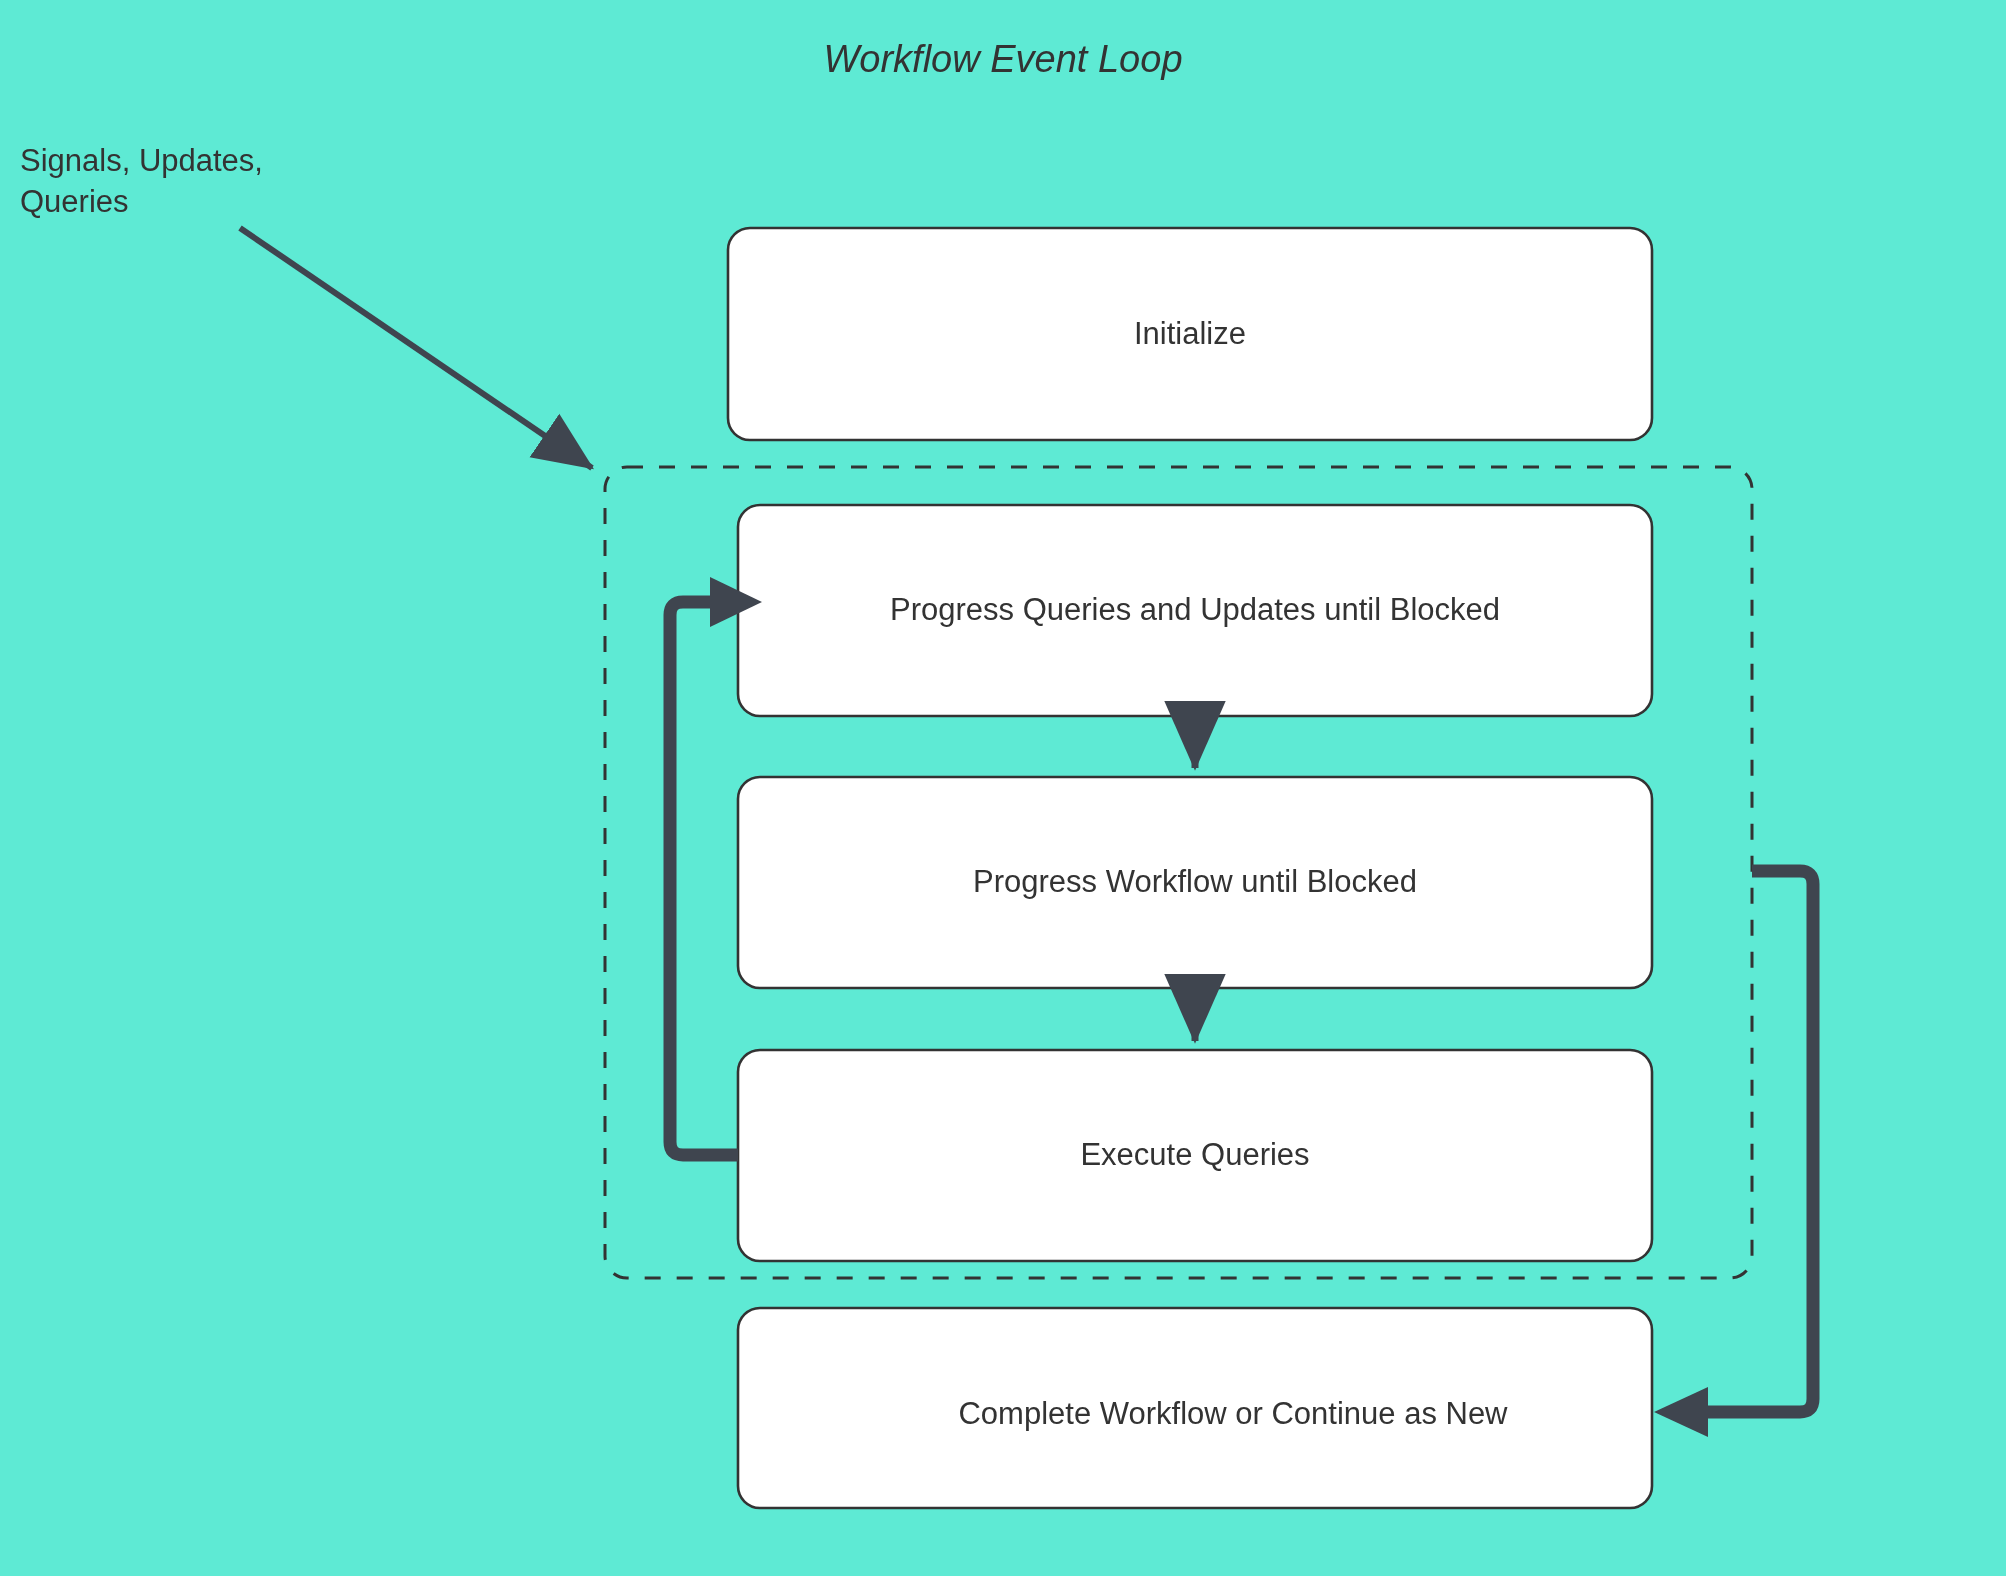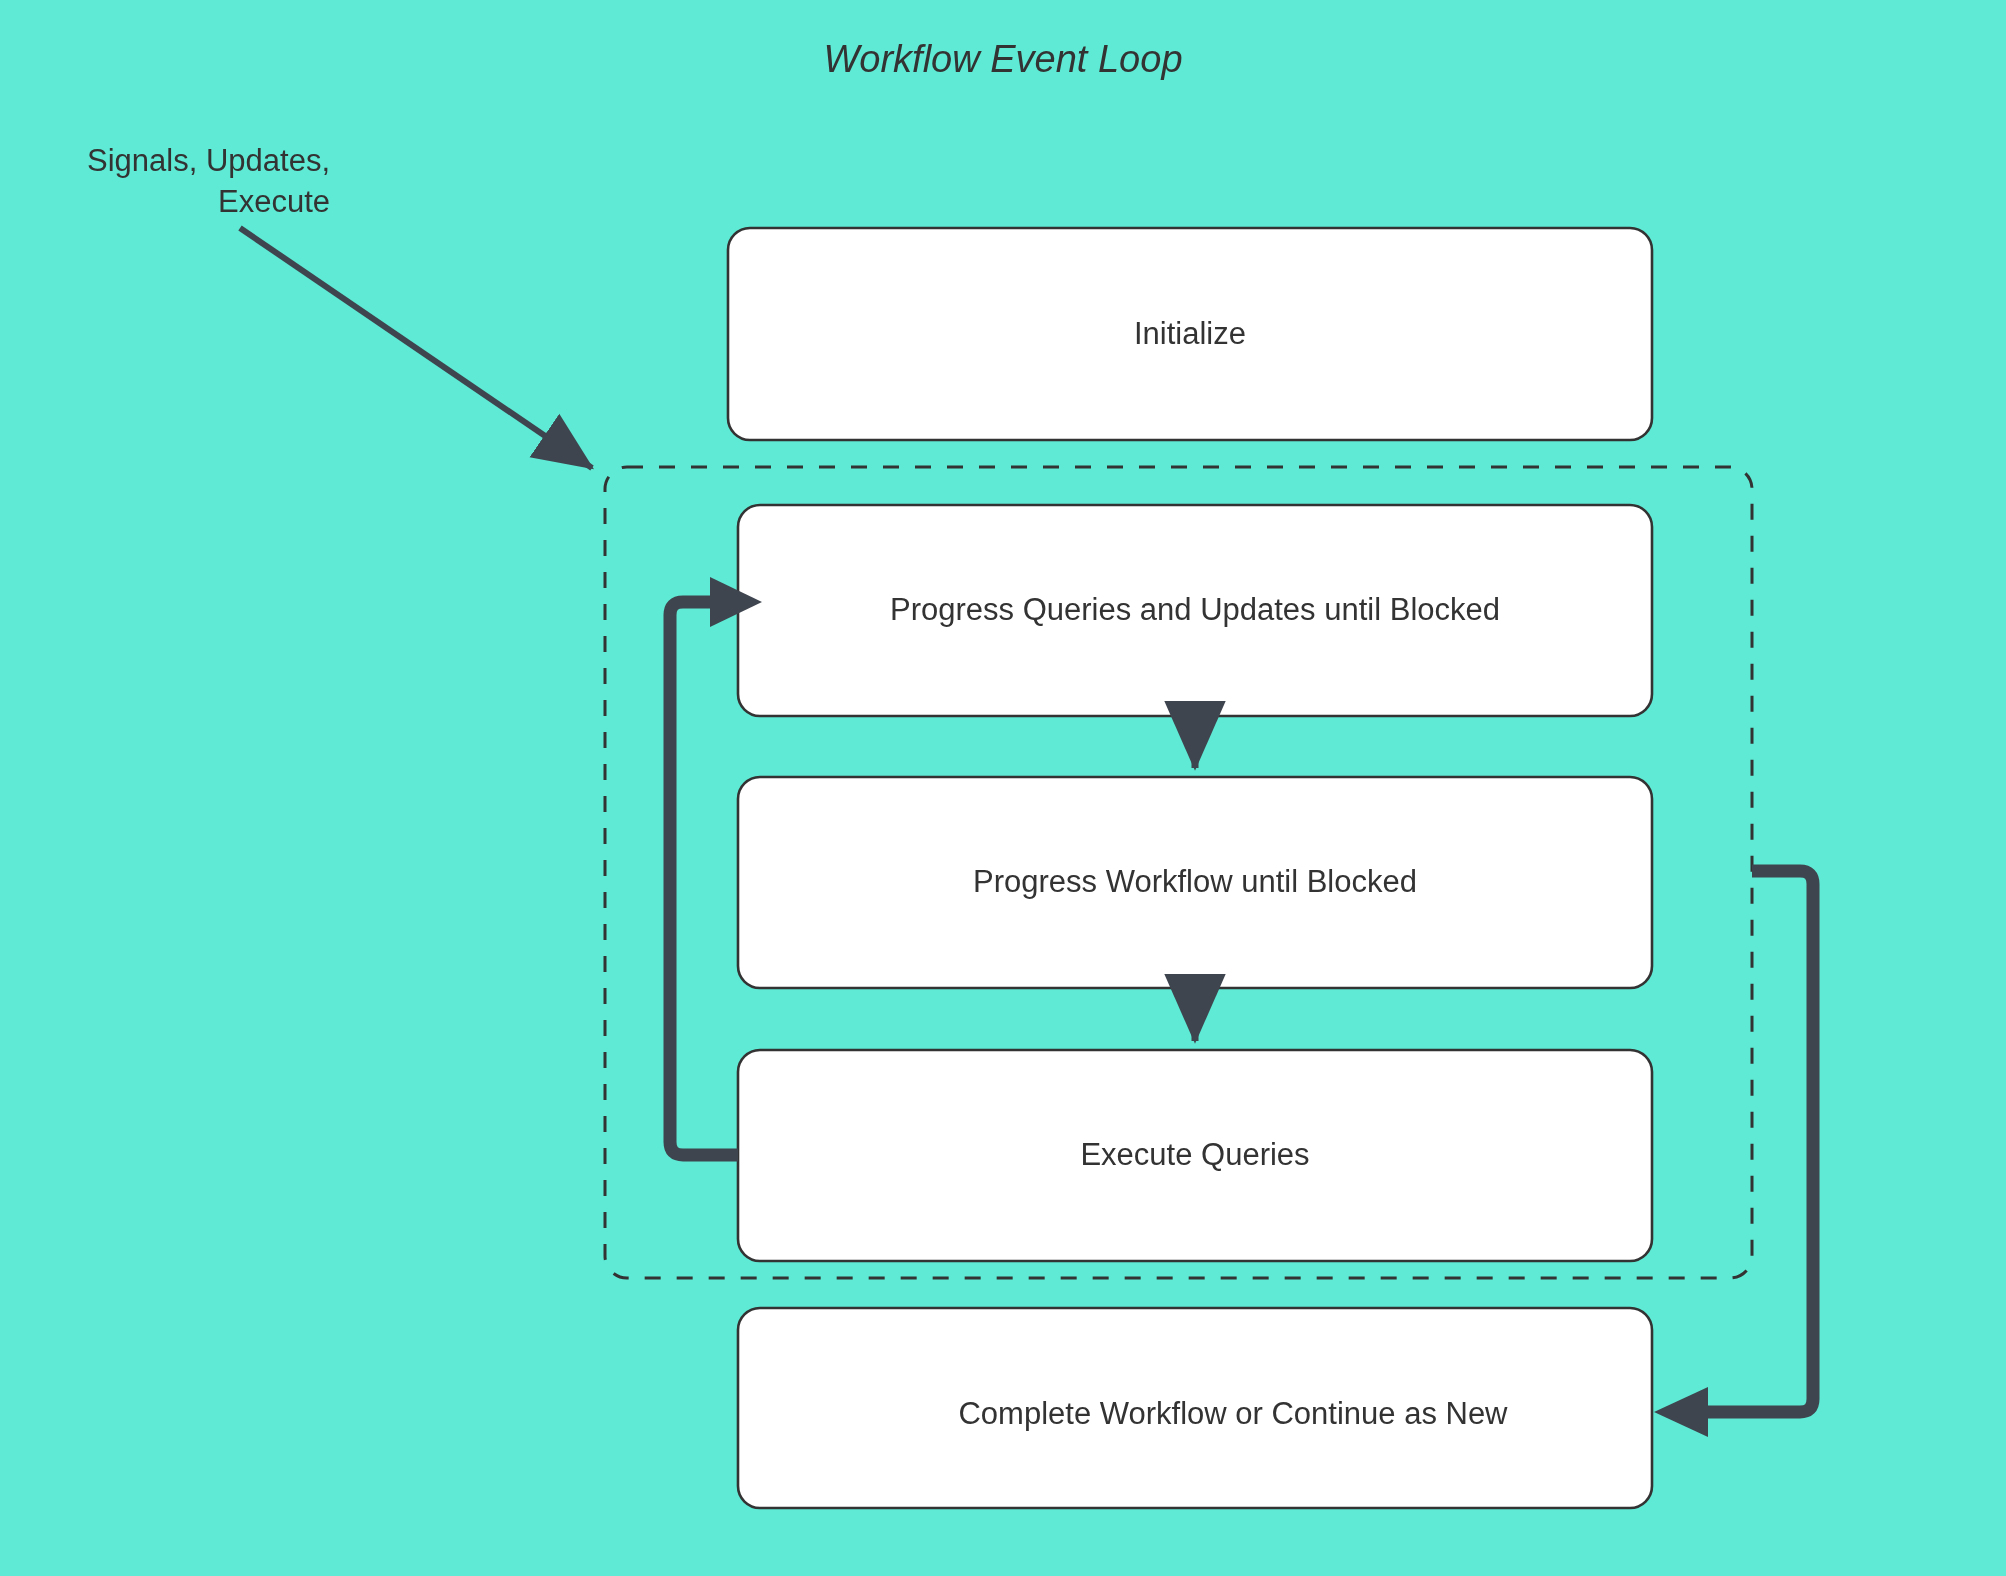--- a/index.html
+++ b/index.html
@@ -43,21 +43,21 @@
     top: 38px;
     width: 2006px;
     text-align: center;
     font-style: italic;
     font-size: 38px;
     color: #333333;
     font-family: "Liberation Sans", sans-serif;
   }
   .edge-label {
     position: absolute;
-    text-align: right;
+    text-align: left;
     font-size: 31px;
     color: #333333;
     line-height: 1.32;
     font-family: "Liberation Sans", sans-serif;
   }
 </style>
 </head>
 <body>
 
 <div id="canvas">
@@ -103,21 +103,21 @@
 
     <g>
       <path d="M 1752 871 L 1800 871 Q 1813 871 1813 884 L 1813 1399 Q 1813 1412 1800 1412 L 1706 1412" fill="none" stroke="#3f454f" stroke-width="13" stroke-linecap="butt" stroke-linejoin="round"></path>
       <path d="M 1708 1387 L 1654 1412 L 1708 1437 Z" fill="#3f454f"></path>
     </g>
 
   </svg>
 
   <div class="edge-label" style="left: 20px; top: 141px; width: 310px;">
     <div>Signals, Updates,</div>
-    <div>Execute</div>
+    <div>Queries</div>
   </div>
 
   <div class="node-label" style="left:728px; top:228px; width:924px; height:212px;">Initialize</div>
 
   <div class="node-label" style="left:738px; top:505px; width:914px; height:211px;">Progress Queries and Updates until Blocked</div>
 
   <div class="node-label" style="left:738px; top:777px; width:914px; height:211px;">Progress Workflow until Blocked</div>
 
   <div class="node-label" style="left:738px; top:1050px; width:914px; height:211px;">Execute Queries</div>
 

